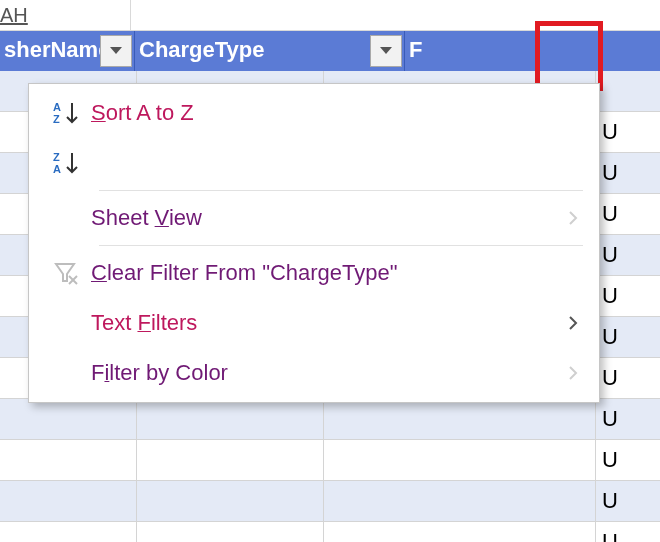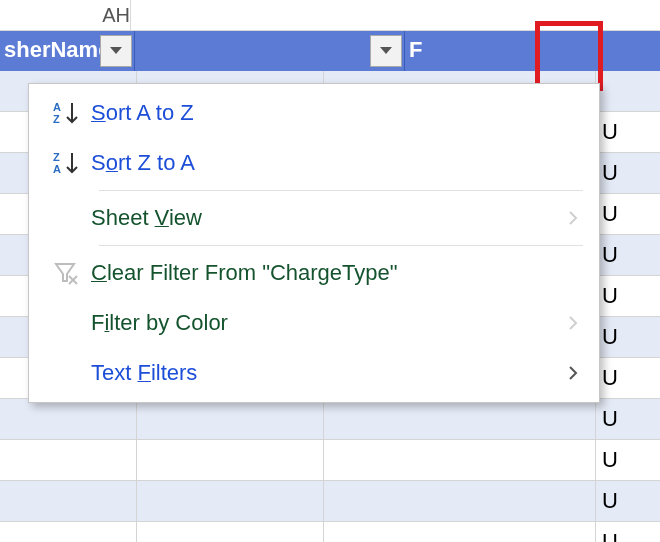--- a/index.html
+++ b/index.html
@@ -20,25 +20,26 @@
     right: 0;
   }
   .col-h-row {
     display: flex;
     height: 30px;
     border-bottom: 1px solid #d9d9d9;
     background: #fff;
   }
   .col-h {
     border-right: 1px solid #d9d9d9;
-    text-align: right;
+    text-align: left;
     font-size: 20px;
     color: #555;
     line-height: 30px;
     flex: 0 0 auto;
+    text-decoration: underline;
   }
   .w0 { width: 130px; }
   .w1 { width: 180px; }
   .w2 { width: 265px; }
   .wR { width: 84px; border-right:none;}
   .header-row {
     display: flex;
     height: 40px;
     background: #5b7bd5; 
   }
@@ -106,23 +107,23 @@
   .micon {
     width: 50px;
     display:flex;
     align-items:center;
     justify-content:center;
     flex:0 0 auto;
   }
   .mlabel {
     flex:1 1 auto;
     font-size:22px;
-    color:#1d4ed8;
-  }
-  .mlabel.disabled { color:#14532d; }
+    color:#be185d;
+  }
+  .mlabel.disabled { color:#701a75; }
   .mlabel u { text-decoration: underline; text-decoration-thickness:1px;}
   .marrow {
     width: 20px;
     flex:0 0 auto;
     display:flex;
     align-items:center;
     justify-content:center;
     color:#6a6a6a;
     font-size:22px;
   }
@@ -154,20 +155,21 @@
   <div class="header-row">
     <div class="hcell w0">
       <span class="label">sherName</span>
       <div class="dbtn">
         <svg width="12" height="8">
             <polygon points="0,0 12,0 6,7" fill="#555"></polygon>
           </svg>
       </div>
     </div>
     <div class="hcell w2">
+      <span class="label">ChargeType</span>
       <div class="dbtn">
         <svg width="12" height="8">
             <polygon points="0,0 12,0 6,7" fill="#555"></polygon>
           </svg>
       </div>
     </div>
     <div class="hcell wR" style="border-right:none;">
       <span class="label">F</span>
     </div>
   </div>
@@ -262,21 +264,20 @@
   </div>
   <div class="mitem">
     <span class="micon">
       <svg width="26" height="26">
         <text x="0" y="11" font-size="11" fill="#2a6cc1" font-weight="600">Z</text>
         <text x="0" y="23" font-size="11" fill="#2a6cc1" font-weight="600">A</text>
         <line x1="19" y1="3" x2="19" y2="21" stroke="#333" stroke-width="2"></line>
         <polyline points="14,17 19,22 24,17" fill="none" stroke="#333" stroke-width="2"></polyline>
       </svg>
     </span>
-    <span class="mlabel">S<u>o</u>rt Z to A</span>
   </div>
   <div class="sep"></div>
   <div class="mitem">
     <span class="micon"></span>
     <span class="mlabel disabled">Sheet <u>V</u>iew</span>
     <span class="marrow disabled">
       <svg width="10" height="16">
           <polyline points="2,2 8,8 2,14" fill="none" stroke="#cfcfcf" stroke-width="2"></polyline>
         </svg>
     </span>
@@ -287,29 +288,29 @@
       <svg width="26" height="24">
         <polygon points="3,3 21,3 14,13 14,20 10,20 10,13" fill="none" stroke="#bdbdbd" stroke-width="2"></polygon>
         <line x1="16" y1="15" x2="24" y2="23" stroke="#bdbdbd" stroke-width="2"></line>
         <line x1="24" y1="15" x2="16" y2="23" stroke="#bdbdbd" stroke-width="2"></line>
       </svg>
     </span>
     <span class="mlabel disabled"><u>C</u>lear Filter From "ChargeType"</span>
   </div>
   <div class="mitem">
     <span class="micon"></span>
+    <span class="mlabel">Text <u>F</u>ilters</span>
+    <span class="marrow">
+      <svg width="10" height="16">
+          <polyline points="2,2 8,8 2,14" fill="none" stroke="#555" stroke-width="2"></polyline>
+        </svg>
+    </span>
+  </div>
+  <div class="mitem">
+    <span class="micon"></span>
     <span class="mlabel disabled">F<u>i</u>lter by Color</span>
     <span class="marrow disabled">
       <svg width="10" height="16">
           <polyline points="2,2 8,8 2,14" fill="none" stroke="#cfcfcf" stroke-width="2"></polyline>
         </svg>
     </span>
   </div>
-  <div class="mitem">
-    <span class="micon"></span>
-    <span class="mlabel">Text <u>F</u>ilters</span>
-    <span class="marrow">
-      <svg width="10" height="16">
-          <polyline points="2,2 8,8 2,14" fill="none" stroke="#555" stroke-width="2"></polyline>
-        </svg>
-    </span>
-  </div>
 </div>
 
 </body></html>

